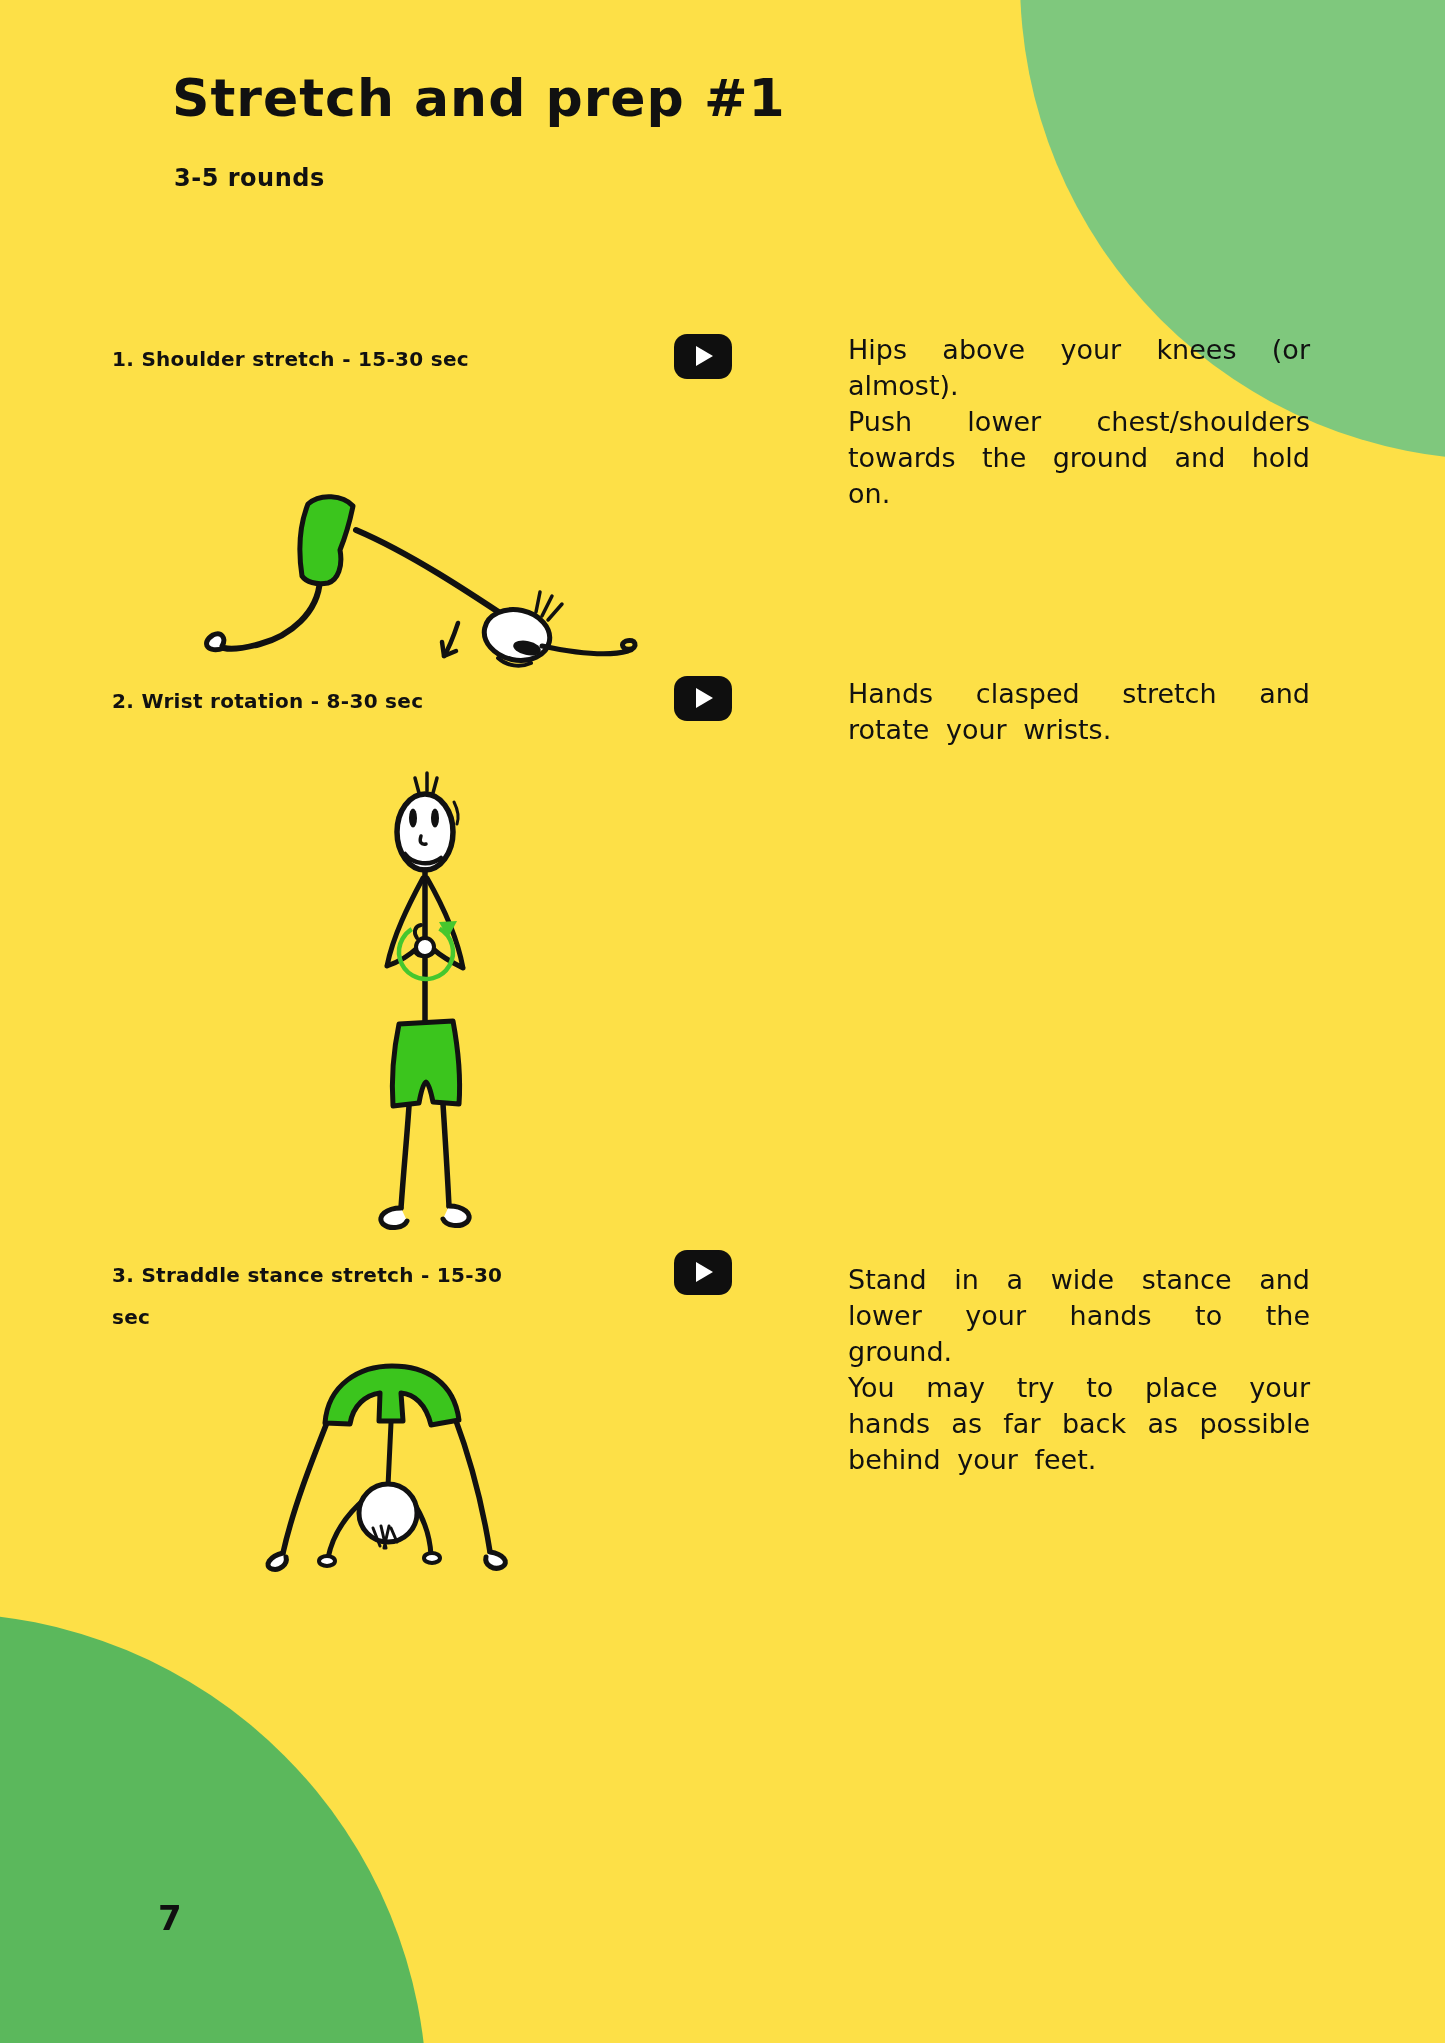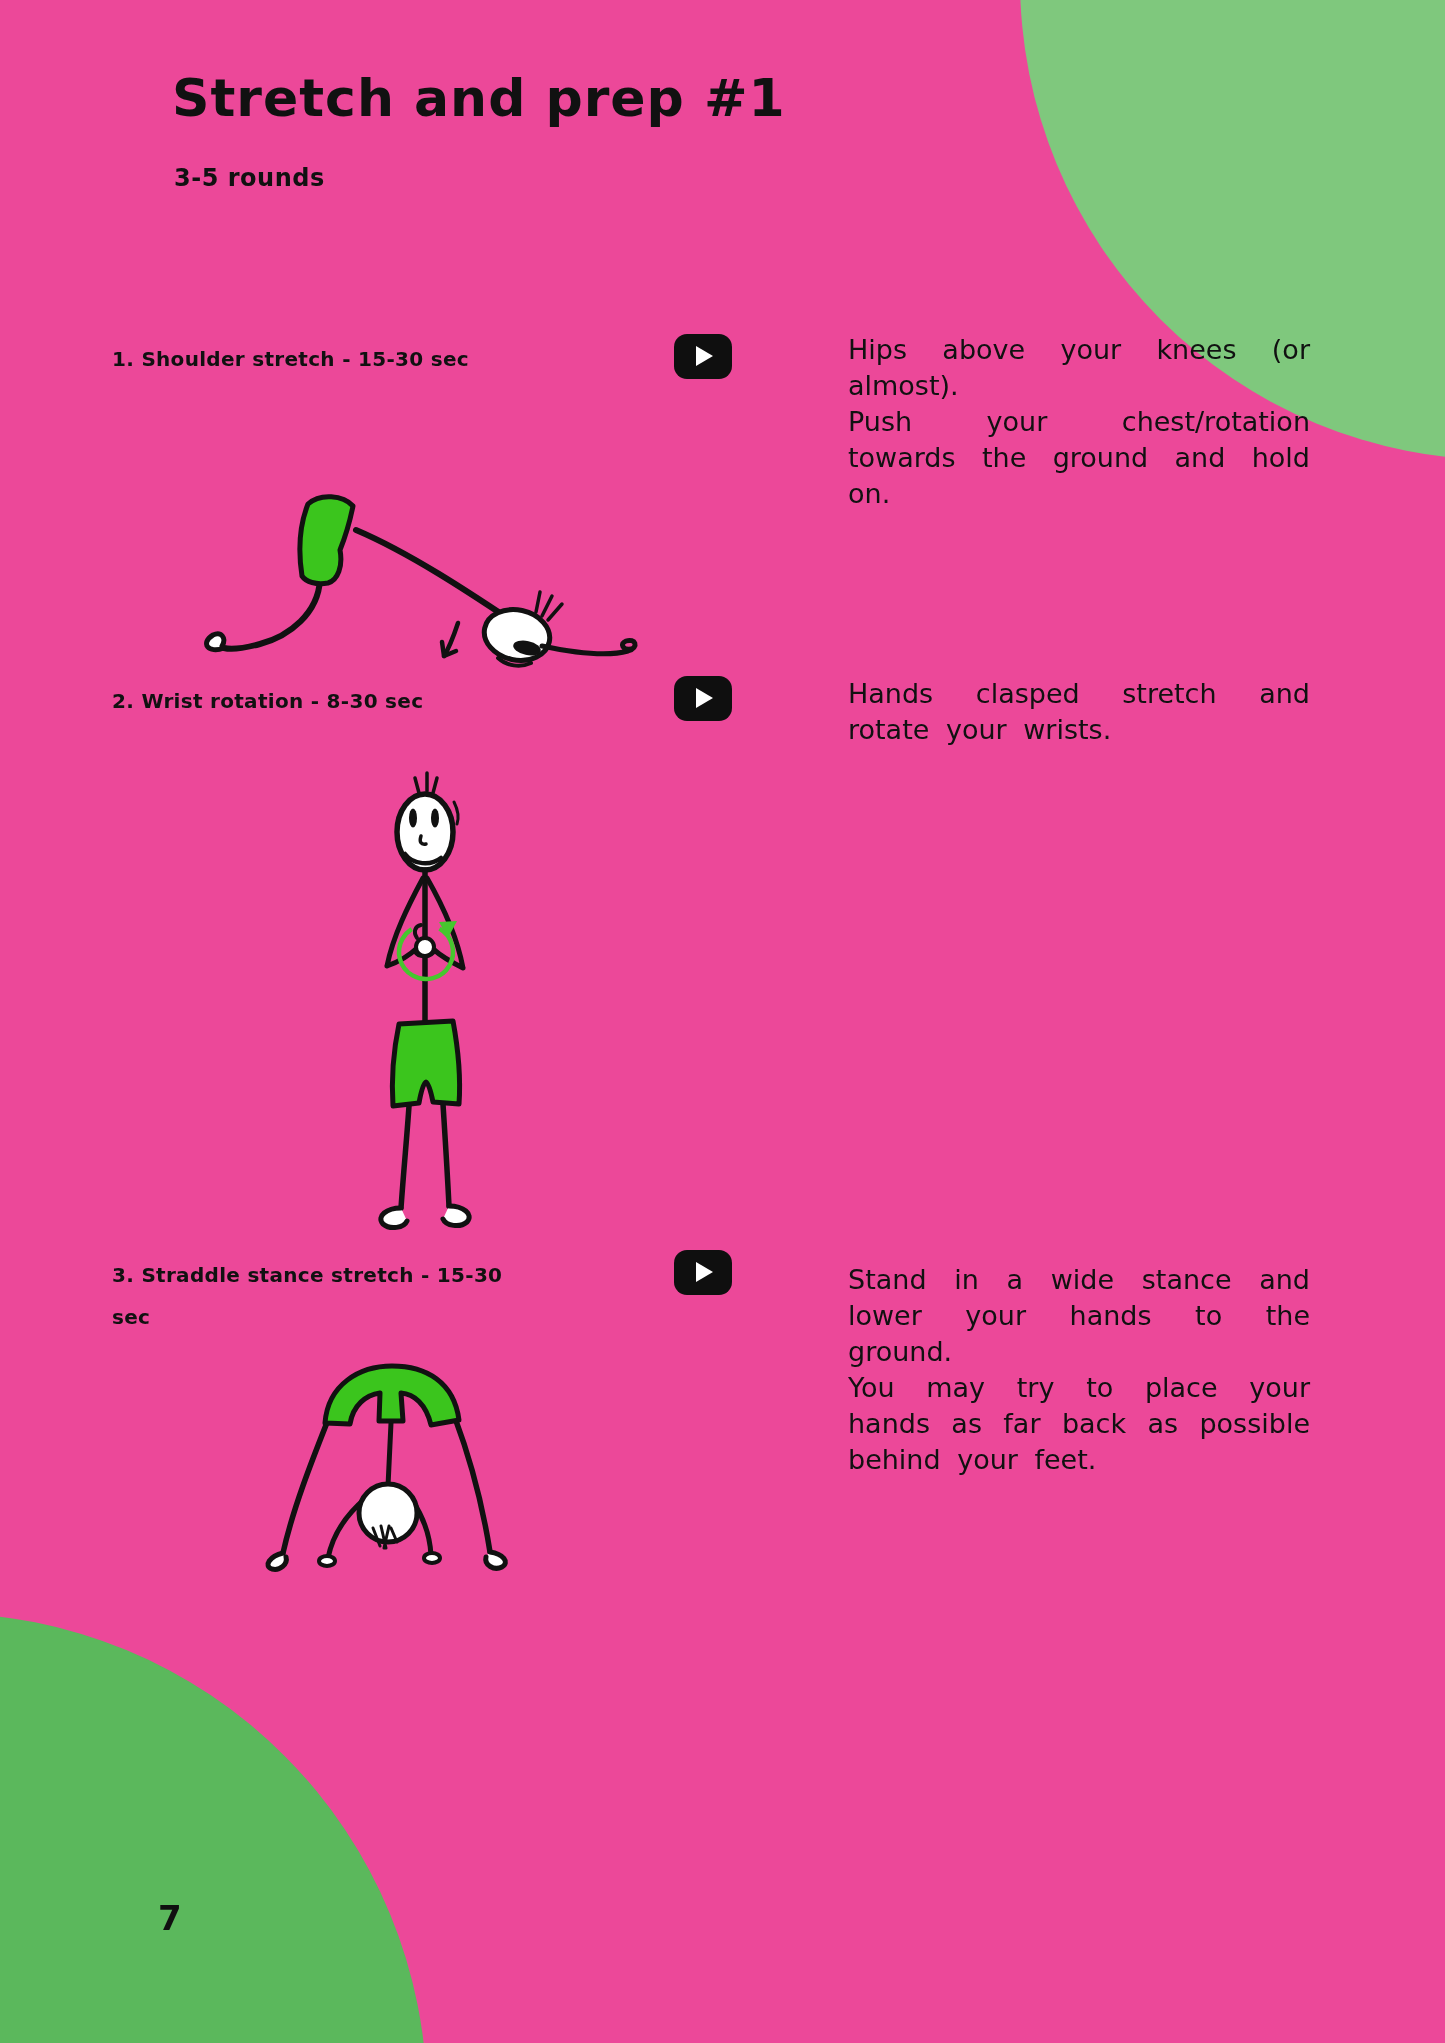--- a/index.html
+++ b/index.html
@@ -1,20 +1,20 @@
 <!DOCTYPE html>
 <html><head>
 <meta charset="utf-8">
 <style>
   * { margin:0; padding:0; box-sizing:border-box; }
   html,body { background:#ffffff; }
   .page {
     position:relative;
     width:1445px; height:2043px;
-    background:#ec4899;
+    background:#fde047;
     overflow:hidden;
     font-family:"DejaVu Sans", sans-serif;
     color:#111;
   }
   
   .circle-tr {
     position:absolute; left:1020px; top:-500px;
     width:960px; height:960px; border-radius:50%;
     background:#7fc87d;
   }
@@ -85,21 +85,21 @@
   <div class="circle-bl"></div>
 
   <h1 class="title">Stretch and prep #1</h1>
   <h2 class="subtitle">3-5 rounds</h2>
 
   <div class="ex-title t1">1. Shoulder stretch - 15-30 sec</div>
   <button class="play p1">
     <span class="tri"></span>
   </button>
   <div class="desc d1">Hips above your knees (or almost).
-Push your chest/rotation towards the ground and hold on.</div>
+Push lower chest/shoulders towards the ground and hold on.</div>
 
   <svg class="fig f1" viewBox="0 0 470 195">
 
     <path d="M166,42 C220,65 280,105 322,133" fill="none" stroke="#111" stroke-width="6" stroke-linecap="round"></path>
 
     <path d="M130,92 C128,125 100,148 70,156 C55,160 42,162 34,160" fill="none" stroke="#111" stroke-width="6" stroke-linecap="round"></path>
     <path d="M34,160 C18,166 10,155 23,147 C31,143 37,150 32,158" fill="#fff" stroke="#111" stroke-width="5" stroke-linecap="round"></path>
 
     <path d="M118,16 C130,5 153,7 163,18 C159,38 154,52 150,62 C153,78 148,92 138,95 C126,97 116,94 112,88 C108,62 110,36 118,16 Z" fill="#3bc51d" stroke="#111" stroke-width="5" stroke-linejoin="round"></path>
 

